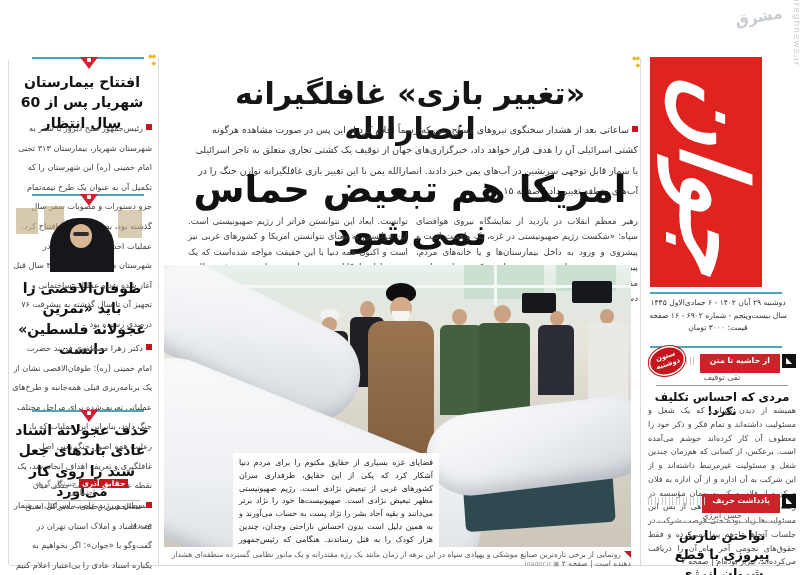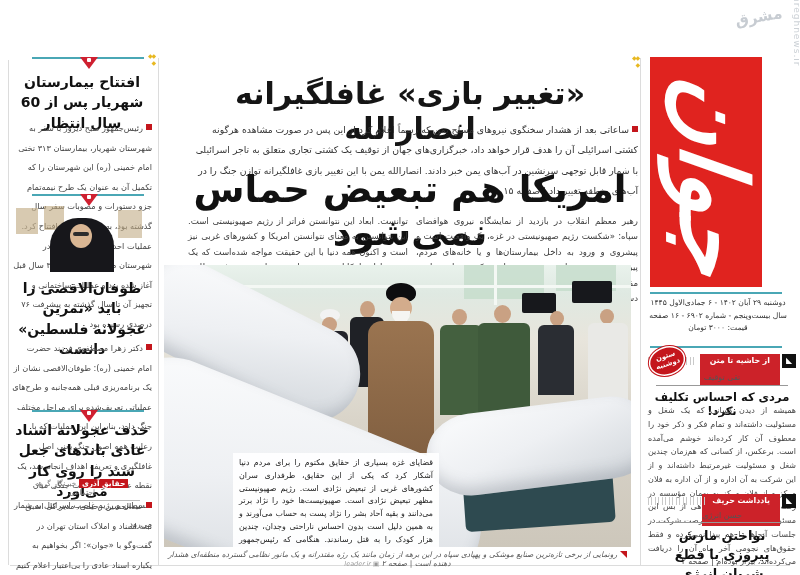--- a/index.html
+++ b/index.html
@@ -30,31 +30,31 @@
   .photo{position:absolute;overflow:hidden;background:linear-gradient(180deg,#e9f2ec 0%,#dfe9e2 10%,#e8e5dc 26%,#d9d4c9 55%,#cdc7bb 100%);}
   .pane{position:absolute;background:#c4dccb;opacity:.8;}
   .mullion{position:absolute;background:#f4f8f4;}
   .head{position:absolute;border-radius:50%;background:#c9a183;}
   .torso{position:absolute;border-radius:6px 6px 0 0;}
   .turban{position:absolute;border-radius:50% 50% 45% 45%;}
   .cam{position:absolute;background:#17181c;border-radius:2px;}
   .drone{position:absolute;background:linear-gradient(160deg,#fbfcfd 0%,#eef0f3 45%,#cfd4d9 100%);box-shadow:inset 0 -8px 14px rgba(90,100,110,.25);}
   .overlaybox{position:absolute;background:rgba(255,255,255,.93);color:#222;
     font-size:7.9px;line-height:1.62;text-align:justify;padding:4px 6px;}
-  .photocap{font-size:7.6px;color:#555;text-align:center;direction:rtl;font-style:italic;}
+  .photocap{font-size:7.6px;color:#555;text-align:right;direction:rtl;}
   .capflag{display:inline-block;width:0;height:0;border-top:7px solid #c4161c;border-left:7px solid transparent;vertical-align:middle;margin-left:3px;}
   .credit{color:#999;font-size:6.5px;}
   
   .brandbox{position:absolute;background:#e0231f;}
   .brandword{position:absolute;color:#fff;font-weight:bold;font-style:italic;
     font-size:92px;white-space:nowrap;transform:rotate(90deg) skewX(-6deg);transform-origin:center;}
   .masthead-meta{font-size:7.6px;color:#333;text-align:center;line-height:1.65;}
   .secrow{position:absolute;height:14px;}
   .hatch{position:absolute;top:3px;bottom:3px;left:0;background:repeating-linear-gradient(90deg,#c9c9c9 0 1px,transparent 1px 3.5px);}
-  .seclabel{position:absolute;top:0;height:32px;background:#cc2229;color:#fff;font-size:7.8px;font-weight:bold;line-height:14px;padding:0 10px;}
+  .seclabel{position:absolute;top:0;height:19px;background:#cc2229;color:#fff;font-size:7.8px;font-weight:bold;line-height:14px;padding:0 10px;}
   .secsq{position:absolute;top:0;width:14px;height:14px;background:#111;color:#fff;font-size:8px;line-height:14px;text-align:center;}
   .stamp{position:absolute;background:#c4161c;color:#fff;border-radius:50%;
     display:flex;align-items:center;justify-content:center;font-size:7px;font-weight:bold;
     transform:rotate(-18deg);text-align:center;line-height:1.1;box-shadow:0 0 0 1.5px #fff,0 0 0 2.5px #c4161c;}
   .colnote-title{font-weight:bold;color:#111;text-align:center;}
   .colnote-body{font-size:8.0px;color:#444;text-align:justify;line-height:1.72;}
   .authorline{font-size:8px;color:#555;text-align:center;}
   .thinrule{position:absolute;height:1px;background:#999;}
   .wm-script{color:#c7ccd2;font-weight:bold;font-size:15px;transform:rotate(-10deg);}
   .wm-site{color:#ccd1d6;font-size:9px;writing-mode:vertical-rl;letter-spacing:1px;}

